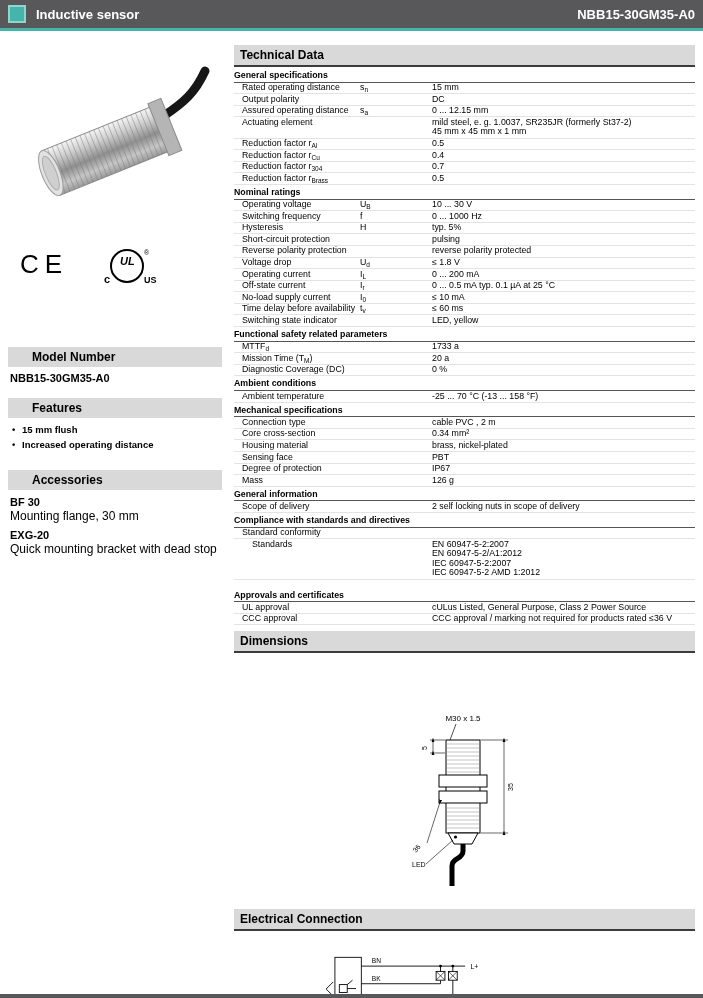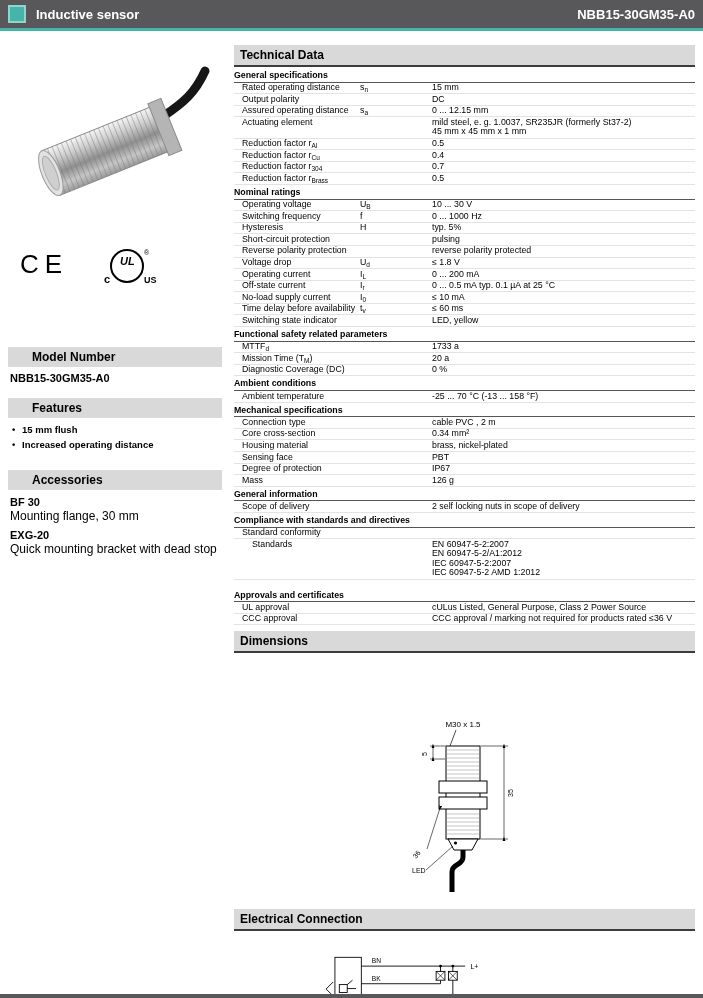--- a/index.html
+++ b/index.html
@@ -38,21 +38,21 @@
   .tech-table{font-size:8.8px;line-height:9.6px}
   .td-sec{font-weight:bold;border-bottom:1px solid #555;padding:2px 0 1px;margin-top:1px}
   .td-sec.td-gap{margin-top:9px}
   .td-row{display:flex;border-bottom:1px solid #e3e3e3;padding:0.5px 0}
   .td-label{width:126px;padding-left:8px;flex:none}
   .td-label.ind2{padding-left:18px}
   .td-sym{width:72px;flex:none}
   .td-val{flex:1;white-space:pre-line}
   sub{font-size:6.5px;line-height:0;vertical-align:-2px}
 
-  .dims-area{height:248px;display:flex;justify-content:center;align-items:center;padding-top:56px}
+  .dims-area{height:248px;display:flex;justify-content:center;align-items:flex-start;padding-top:56px}
   .elec-area{height:100px;display:flex;justify-content:center;align-items:flex-start;padding-top:12px}
   .elec-area svg{margin-right:100px}
 
   .footer-bar{position:absolute;left:0;bottom:0;width:100%;height:4px;background:#58585a}
 
   svg text{font-family:"Liberation Sans",sans-serif}
 </style>
 </head>
 <body>
 

